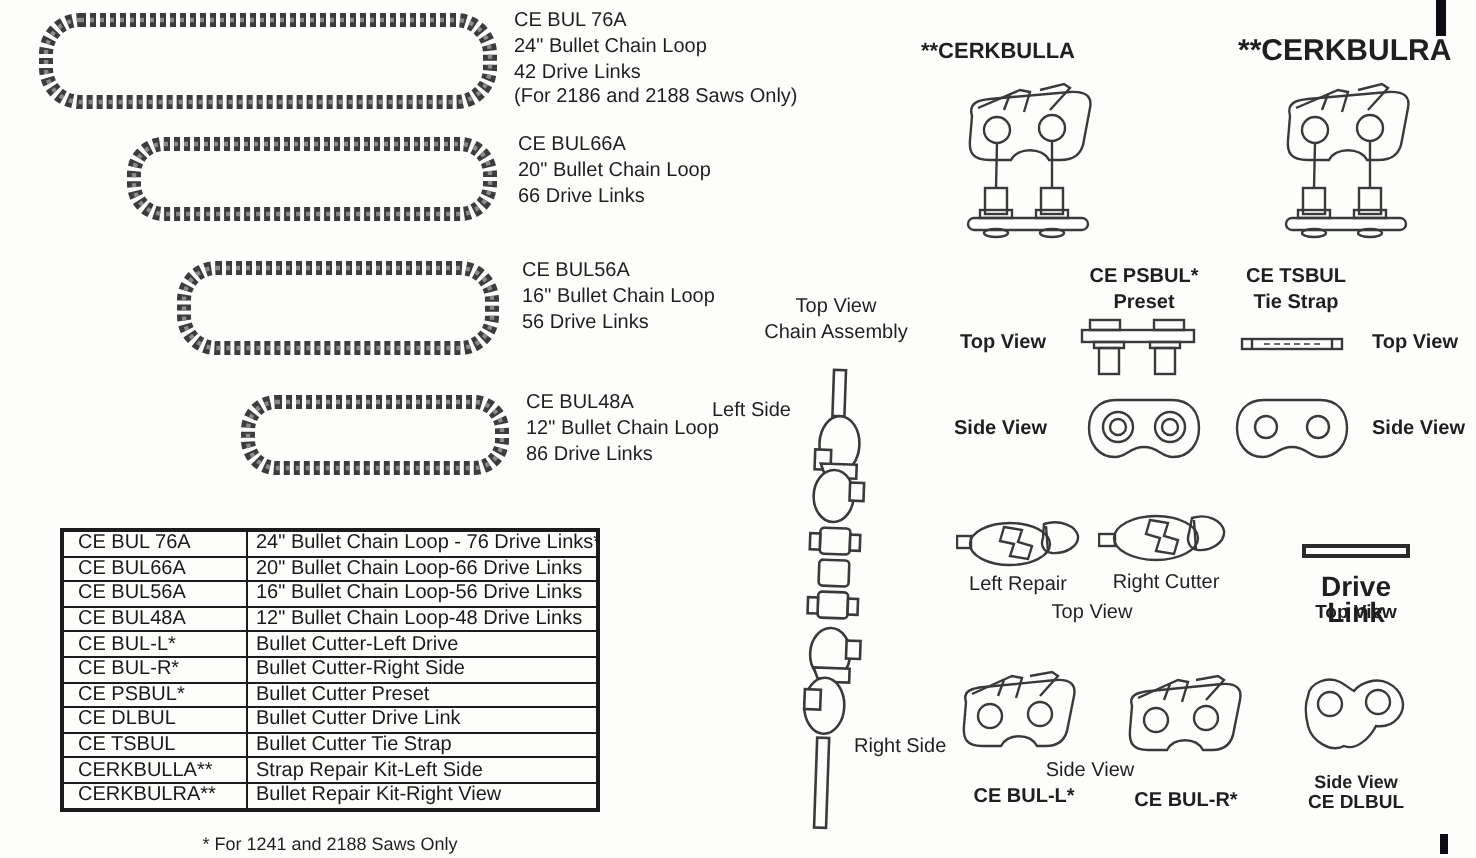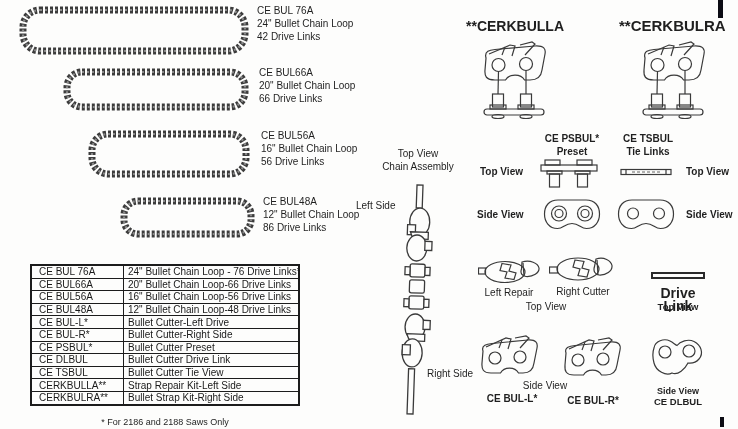--- a/index.html
+++ b/index.html
@@ -24,20 +24,21 @@
 <div id="page">
 
   <svg class="abs" style="left:17px;top:4px" width="234" height="53" viewBox="0 0 234 53">
     <rect x="6" y="6" width="222" height="41" rx="17" fill="none" stroke="#3c3c3c" stroke-width="7" stroke-dasharray="3 2"></rect>
     <rect x="6" y="6" width="222" height="41" rx="17" fill="none" stroke="#8a8a8a" stroke-width="2.2" stroke-dasharray="2 3"></rect>
   </svg>
   <div class="lbl" style="left:257px;top:5px">
     <div>CE BUL 76A</div>
     <div>24" Bullet Chain Loop</div>
     <div>42 Drive Links</div>
+    <div>(For 2186 and 2188 Saws Only)</div>
   </div>
 
   <svg class="abs" style="left:61px;top:66px" width="190" height="47" viewBox="0 0 190 47">
     <rect x="6" y="6" width="178" height="35" rx="15" fill="none" stroke="#3c3c3c" stroke-width="7" stroke-dasharray="3 2"></rect>
     <rect x="6" y="6" width="178" height="35" rx="15" fill="none" stroke="#8a8a8a" stroke-width="2.2" stroke-dasharray="2 3"></rect>
   </svg>
   <div class="lbl" style="left:259px;top:67px">
     <div>CE BUL66A</div>
     <div>20" Bullet Chain Loop</div>
     <div>66 Drive Links</div>
@@ -92,33 +93,33 @@
       <tr>
           <td class="c1">CE PSBUL*</td>
           <td>Bullet Cutter Preset</td>
         </tr>
       <tr>
           <td class="c1">CE DLBUL</td>
           <td>Bullet Cutter Drive Link</td>
         </tr>
       <tr>
           <td class="c1">CE TSBUL</td>
-          <td>Bullet Cutter Tie View</td>
+          <td>Bullet Cutter Tie Strap</td>
         </tr>
       <tr>
           <td class="c1">CERKBULLA**</td>
           <td>Strap Repair Kit-Left Side</td>
         </tr>
       <tr>
           <td class="c1">CERKBULRA**</td>
-          <td>Bullet Strap Kit-Right Side</td>
+          <td>Bullet Repair Kit-Right View</td>
         </tr>
     </tbody>
   </table>
-  <div class="lbl small ctr" style="left:30px;top:417px;width:270px">* For 2186 and 2188 Saws Only</div>
+  <div class="lbl small ctr" style="left:30px;top:417px;width:270px">* For 1241 and 2188 Saws Only</div>
 
   <div class="lbl ctr" style="left:373px;top:148px;width:90px">
     <div>Top View</div>
     <div>Chain Assembly</div>
   </div>
   <div class="lbl" style="left:356px;top:200px">Left Side</div>
   <div class="lbl" style="left:427px;top:368px">Right Side</div>
 
   <svg class="abs" style="left:390px;top:184px" width="52" height="232" viewBox="0 0 52 232">
     <g stroke="#3a3a3a" fill="#fdfdfc" stroke-width="1.3" transform="rotate(2 26 116)">
@@ -137,21 +138,21 @@
       <rect x="34" y="115" width="5" height="8"></rect>
       <ellipse cx="26" cy="143" rx="10" ry="13"></ellipse>
       <rect x="34" y="136" width="7" height="9"></rect>
       <path d="M18,150 h18 v7 h-12 l-4,-2 z"></path>
       <ellipse cx="24" cy="169" rx="10" ry="14"></ellipse>
       <rect x="14" y="161" width="8" height="10"></rect>
       <rect x="21" y="185" width="6" height="45"></rect>
     </g>
   </svg>
 
-  <div class="lbl b ctr" style="left:463px;top:20px;width:104px;font-size:14px">**CERKBULLA</div>
+  <div class="lbl b ctr" style="left:447px;top:20px;width:104px;font-size:11px">**CERKBULLA</div>
   <div class="lbl b ctr" style="left:619px;top:20px;width:104px;font-size:15px">**CERKBULRA</div>
 
   <svg class="abs" style="left:476px;top:37px" width="76" height="84" viewBox="0 0 76 84">
     <g stroke="#3a3a3a" fill="none" stroke-width="1.2">
       <path d="M13,17 L34,8 L39,9 L36,19"></path>
         <line x1="29" y1="10" x2="26" y2="18"></line>
       <path d="M44,8 L56,5 L59,7 L49,18"></path>
       <path d="M10,21 C8,14 14,13 19,12.5 L59,9 C68,8.5 70,12 69,17 L66,33 C65,41 60,43 54,43 L48.5,43 C45,36.5 33,36.5 29.5,43 L19,43 C10,43 8.5,39 9,33 Z"></path>
       <circle cx="22.5" cy="28" r="6.5"></circle>
         <circle cx="50" cy="27" r="6.5"></circle>
@@ -186,21 +187,21 @@
         <ellipse cx="50" cy="79.5" rx="6" ry="2"></ellipse>
     </g>
   </svg>
 
   <div class="lbl b ctr" style="left:538px;top:133px;width:68px">
     <div>CE PSBUL*</div>
     <div>Preset</div>
   </div>
   <div class="lbl b ctr" style="left:614px;top:133px;width:68px">
     <div>CE TSBUL</div>
-    <div>Tie Links</div>
+    <div>Tie Strap</div>
   </div>
 
   <div class="lbl b" style="left:480px;top:166px">Top View</div>
   <div class="lbl b" style="left:686px;top:166px">Top View</div>
 
   <svg class="abs" style="left:540px;top:158px" width="58" height="32" viewBox="0 0 58 32">
     <g stroke="#3a3a3a" fill="none" stroke-width="1.2">
       <rect x="5" y="2" width="15" height="5"></rect>
         <rect x="37" y="2" width="15" height="5"></rect>
       <rect x="1" y="7" width="56" height="6"></rect>

